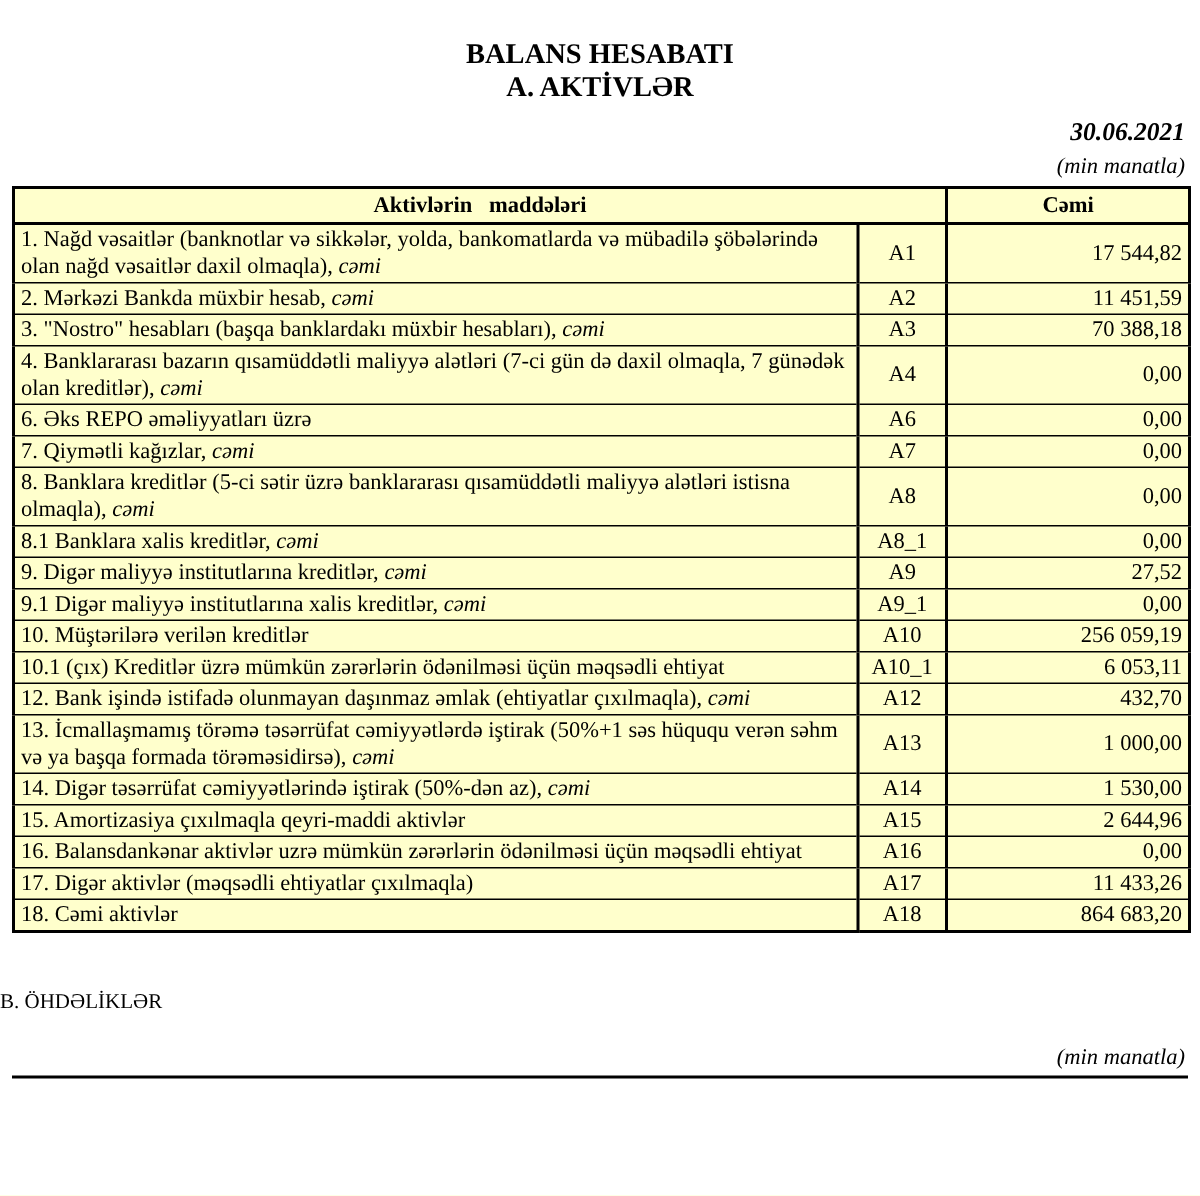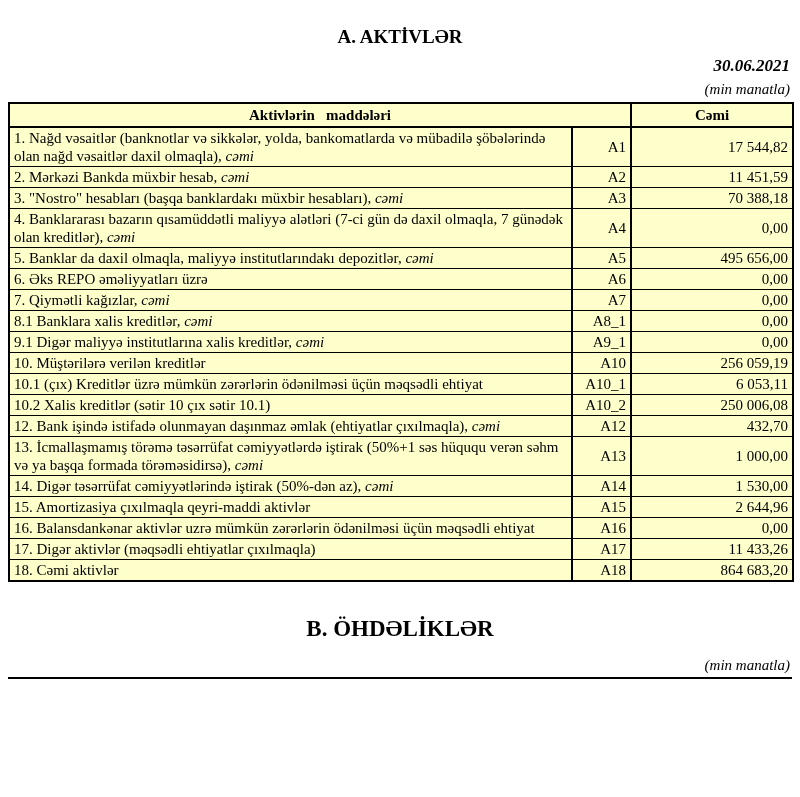--- a/index.html
+++ b/index.html
@@ -62,49 +62,50 @@
     border-bottom: 2px solid #000;
     text-align: center;
     font-weight: bold;
     padding: 2px 16px;
     white-space: pre;
   }
   tbody tr:last-child td {
     border-bottom: 2px solid #000;
   }
   .c-label { text-align: left; }
-  .c-code  { text-align: right; padding: 1px 2px; }
+  .c-code  { text-align: center; padding: 1px 2px; }
   .c-value { text-align: right; padding-right: 5px; }
   .it   { font-style: italic; }
   .bold { font-weight: normal; }
   .section-b {
     margin-top: 36px;
-    text-align: center;
-    font-size: 23px;
+    text-align: left;
+    font-size: 14px;
     line-height: 22px;
-    font-weight: bold;
+    font-weight: normal;
   }
   .unit-line-b {
     margin: 16px 10px 0 0;
     text-align: right;
     font-size: 15px;
     line-height: 18px;
     font-style: italic;
   }
   .next-table-rule {
     margin: 3px 0 0 8px;
     width: 784px;
     height: 2px;
     background: #000;
   }
 </style>
 </head>
 <body>
 
 <div class="title-block">
+  <div class="title-line">BALANS HESABATI</div>
   <div class="title-line">A. AKTİVLƏR</div>
 </div>
 
 <div class="date-line">30.06.2021</div>
 <div class="unit-line">(min manatla)</div>
 
 <table class="report">
   <colgroup>
     <col style="width:563px">
     <col style="width:59px">
@@ -131,60 +132,60 @@
         <td class="c-label"><span>3. "Nostro" hesabları (başqa banklardakı müxbir hesabları), </span><span class="it">cəmi</span></td>
         <td class="c-code">A3</td>
         <td class="c-value">70 388,18</td>
       </tr>
       <tr>
         <td class="c-label"><span>4. Banklararası bazarın qısamüddətli maliyyə alətləri (7-ci gün də daxil olmaqla, 7 günədək olan kreditlər), </span><span class="it">cəmi</span></td>
         <td class="c-code">A4</td>
         <td class="c-value">0,00</td>
       </tr>
       <tr>
-        <td class="c-label"><span>5. Banklar da daxil olmaqla, maliyyə institutlarındakı depozitlər, </span><span class="it">cəmi</span></td>
-        <td class="c-code">A5</td>
-        <td class="c-value">495 656,00</td>
-      </tr>
-      <tr>
         <td class="c-label"><span>6. Əks REPO əməliyyatları üzrə</span></td>
         <td class="c-code">A6</td>
         <td class="c-value">0,00</td>
       </tr>
       <tr>
         <td class="c-label"><span>7. Qiymətli kağızlar, </span><span class="it">cəmi</span></td>
         <td class="c-code">A7</td>
         <td class="c-value">0,00</td>
       </tr>
       <tr>
+        <td class="c-label"><span>8. Banklara kreditlər (5-ci sətir üzrə banklararası qısamüddətli maliyyə alətləri istisna olmaqla), </span><span class="it">cəmi</span></td>
+        <td class="c-code">A8</td>
+        <td class="c-value">0,00</td>
+      </tr>
+      <tr>
         <td class="c-label"><span>8.1 Banklara xalis kreditlər, </span><span class="it">cəmi</span></td>
         <td class="c-code">A8_1</td>
         <td class="c-value">0,00</td>
+      </tr>
+      <tr>
+        <td class="c-label"><span>9. Digər maliyyə institutlarına kreditlər, </span><span class="it">cəmi</span></td>
+        <td class="c-code">A9</td>
+        <td class="c-value">27,52</td>
       </tr>
       <tr>
         <td class="c-label"><span>9.1 Digər maliyyə institutlarına xalis kreditlər, </span><span class="it">cəmi</span></td>
         <td class="c-code">A9_1</td>
         <td class="c-value">0,00</td>
       </tr>
       <tr>
         <td class="c-label"><span>10. Müştərilərə verilən kreditlər</span></td>
         <td class="c-code">A10</td>
         <td class="c-value">256 059,19</td>
       </tr>
       <tr>
         <td class="c-label"><span>10.1 </span><span class="bold">(çıx)</span><span> Kreditlər üzrə mümkün zərərlərin ödənilməsi üçün məqsədli ehtiyat</span></td>
         <td class="c-code">A10_1</td>
         <td class="c-value">6 053,11</td>
       </tr>
       <tr>
-        <td class="c-label"><span>10.2 Xalis kreditlər (sətir 10 çıx sətir 10.1)</span></td>
-        <td class="c-code">A10_2</td>
-        <td class="c-value">250 006,08</td>
-      </tr>
-      <tr>
         <td class="c-label"><span>12. Bank işində istifadə olunmayan daşınmaz əmlak (ehtiyatlar çıxılmaqla), </span><span class="it">cəmi</span></td>
         <td class="c-code">A12</td>
         <td class="c-value">432,70</td>
       </tr>
       <tr>
         <td class="c-label"><span>13. İcmallaşmamış törəmə təsərrüfat cəmiyyətlərdə iştirak (50%+1 səs hüququ verən səhm və ya başqa formada törəməsidirsə), </span><span class="it">cəmi</span></td>
         <td class="c-code">A13</td>
         <td class="c-value">1 000,00</td>
       </tr>
       <tr>

